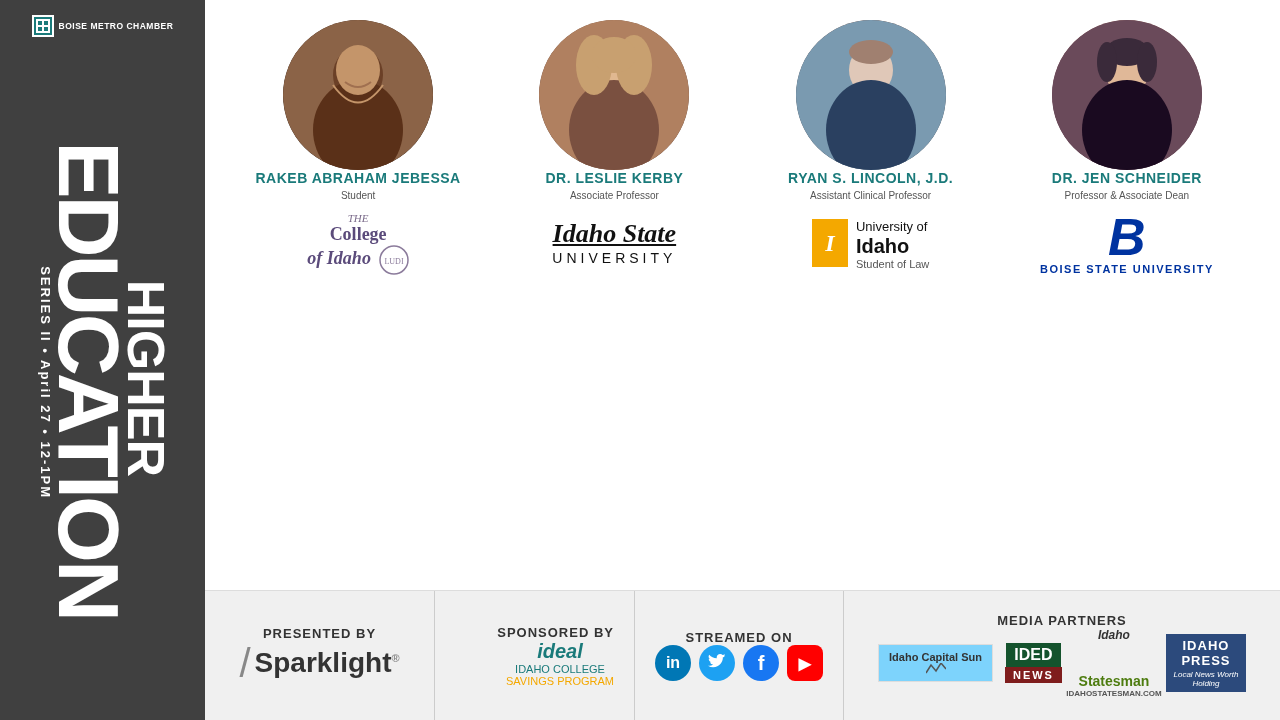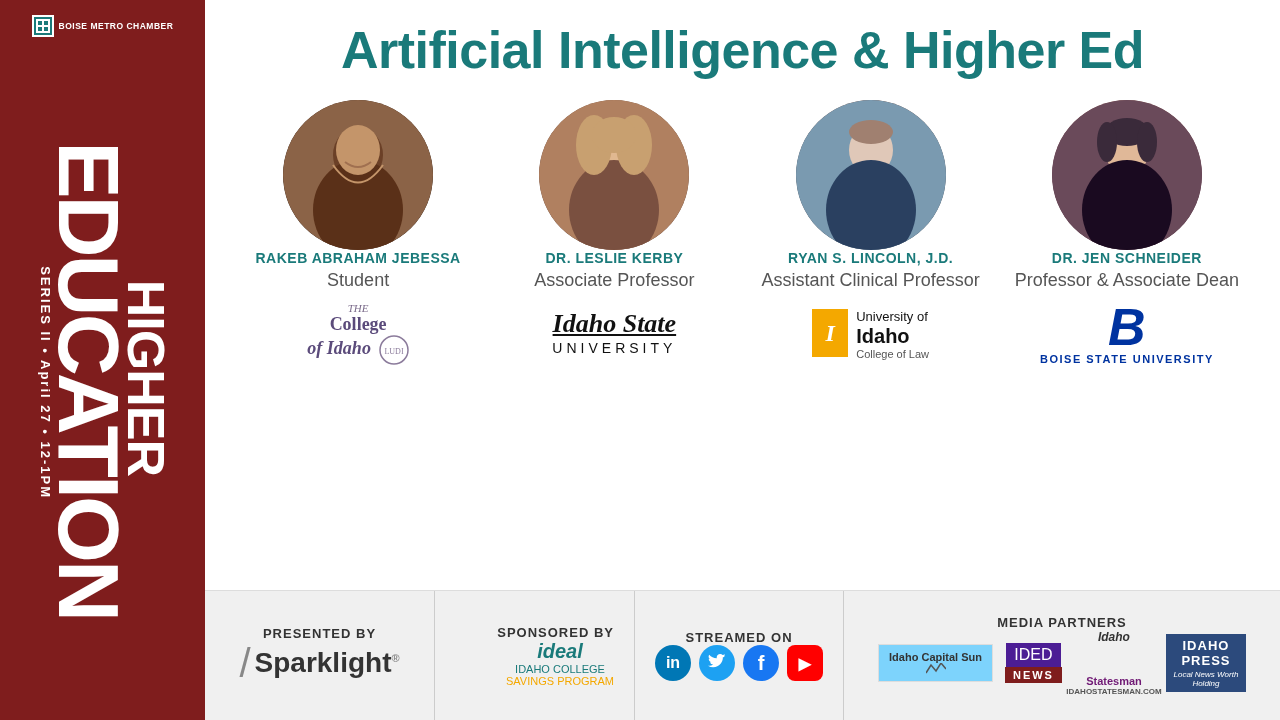--- a/index.html
+++ b/index.html
@@ -8,21 +8,21 @@
       height: 720px;
       overflow: hidden;
       font-family: Arial, sans-serif;
       display: flex;
     }
 
     
     .sidebar {
       width: 205px;
       height: 720px;
-      background-color: #7f1d1d;
+      background-color: #404040;
       display: flex;
       flex-direction: column;
       align-items: center;
       justify-content: center;
       position: relative;
       flex-shrink: 0;
     }
 
     .sidebar-content {
       display: flex;
@@ -80,21 +80,21 @@
       font-weight: 900;
       font-size: 14px;
       text-align: left;
       color: #1a7a7a;
       text-transform: uppercase;
       letter-spacing: 0.5px;
       margin-bottom: 4px;
     }
 
     .speaker-role {
-      font-size: 18px;
+      font-size: 10px;
       text-align: center;
       color: #555;
       margin-bottom: 12px;
     }
 
     .speaker-org {
       display: flex;
       align-items: center;
       justify-content: center;
       height: 60px;
@@ -450,21 +450,20 @@
       <span style="color:white; font-size:86px; font-weight:900; line-height:0.82; letter-spacing:-3px; text-transform:uppercase; writing-mode:vertical-rl; transform:rotate(180deg);">EDUCATION</span>
       <span style="color:white; font-size:52px; font-weight:900; line-height:0.85; letter-spacing:-1px; text-transform:uppercase; writing-mode:vertical-rl; transform:rotate(180deg); margin-top:4px;">HIGHER</span>
     </div>
   </div>
 </div>
 
 <div class="main">
 
   <div class="top-section">
 
-    <h1 class="event-title">Artificial Intelligence &amp; Higher Ed</h1>
 
     <div class="speakers-grid">
 
       <div class="speaker-card">
         <div class="photo-circle photo-rakeb">
           <svg viewBox="0 0 150 150" xmlns="http://www.w3.org/2000/svg">
             <circle cx="75" cy="75" r="75" fill="#8B6347"></circle>
             <ellipse cx="75" cy="55" rx="25" ry="28" fill="#6B4027"></ellipse>
             <ellipse cx="75" cy="110" rx="45" ry="50" fill="#5a3018"></ellipse>
             <ellipse cx="75" cy="50" rx="22" ry="25" fill="#c4956a"></ellipse>
@@ -521,21 +520,21 @@
           </svg>
         </div>
         <div class="speaker-name">RYAN S. LINCOLN, J.D.</div>
         <div class="speaker-role">Assistant Clinical Professor</div>
         <div class="speaker-org">
           <div class="org-u-idaho">
             <div class="u-idaho-i">I</div>
             <div class="u-idaho-text">
               <span class="university-of">University of</span>
               <span class="idaho">Idaho</span>
-              <span class="college-of-law">College of Law</span>
+              <span class="college-of-law">Student of Law</span>
             </div>
           </div>
         </div>
       </div>
 
       <div class="speaker-card">
         <div class="photo-circle photo-jen">
           <svg viewBox="0 0 150 150" xmlns="http://www.w3.org/2000/svg">
             <circle cx="75" cy="75" r="75" fill="#6a4a5a"></circle>
             <ellipse cx="75" cy="50" rx="22" ry="25" fill="#e0b898"></ellipse>
@@ -603,27 +602,27 @@
       <div class="media-partners-logos">
 
         <div class="media-logo idaho-capital-sun">
           <span style="font-size:11px; font-weight:bold; color:#333;">Idaho Capital Sun</span>
           <svg width="20" height="12" viewBox="0 0 20 12">
             <path d="M0 10 L5 2 L10 8 L15 0 L20 6" stroke="#555" stroke-width="1.5" fill="none"></path>
           </svg>
         </div>
 
         <div class="media-logo">
-          <div style="background:#4c1d95; color:white; padding:4px 8px; font-size:16px; font-weight:400; line-height:1;">IDED</div>
+          <div style="background:#14532d; color:white; padding:4px 8px; font-size:16px; font-weight:700; line-height:1;">IDED</div>
           <div style="background:#7f1d1d; color:white; padding:2px 8px; font-size:11px; font-weight:bold; letter-spacing:2px;">NEWS</div>
         </div>
 
         <div class="media-logo idaho-statesman">
           <div style="font-style:italic; font-size:12px; font-weight:bold; color:#333;">Idaho</div>
-          <div style="font-size:11px; font-weight:900; color:#701a75;margin-top:31px;">Statesman</div>
+          <div style="font-size:14px; font-weight:900; color:#4d7c0f;margin-top:31px;">Statesman</div>
           <div style="font-size:8px; color:#555;">IDAHOSTATESMAN.COM</div>
         </div>
 
         <div class="media-logo">
           <div class="idaho-press">
             <div style="font-size:13px; font-weight:900; letter-spacing:1px;">IDAHO</div>
             <div style="font-size:13px; font-weight:900; letter-spacing:1px;">PRESS</div>
             <div style="font-size:8px; font-weight:normal; margin-top:2px;font-style:italic;">Local News Worth Holding</div>
           </div>
         </div>

